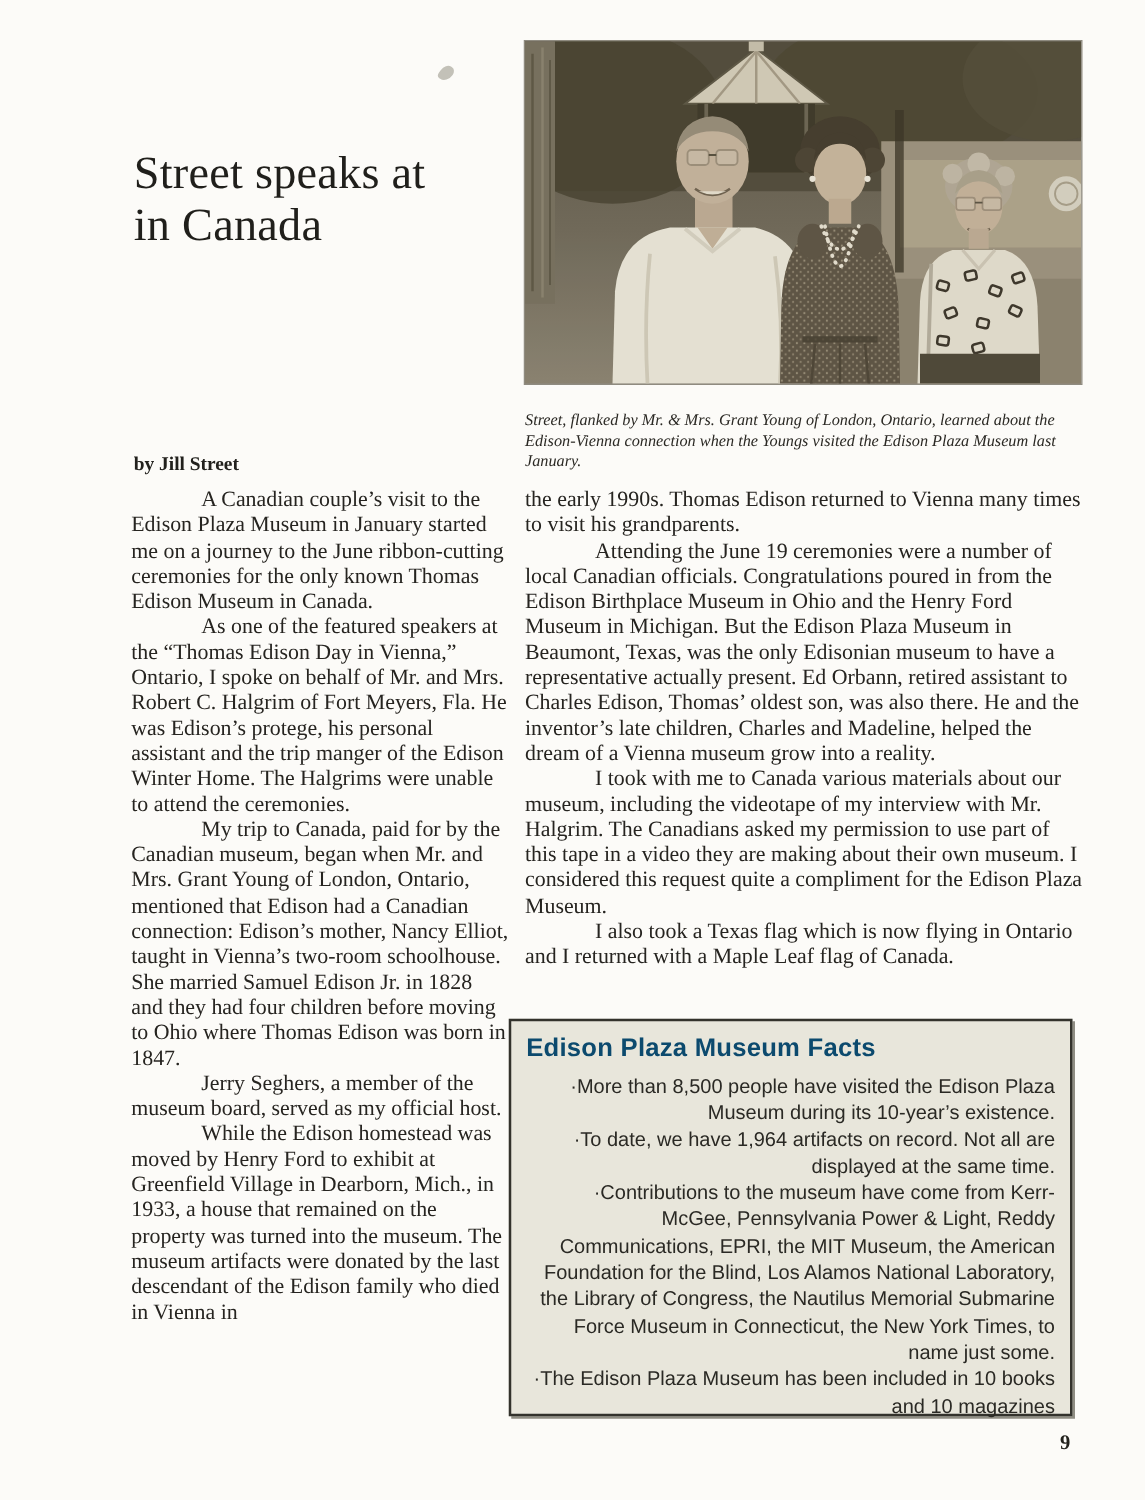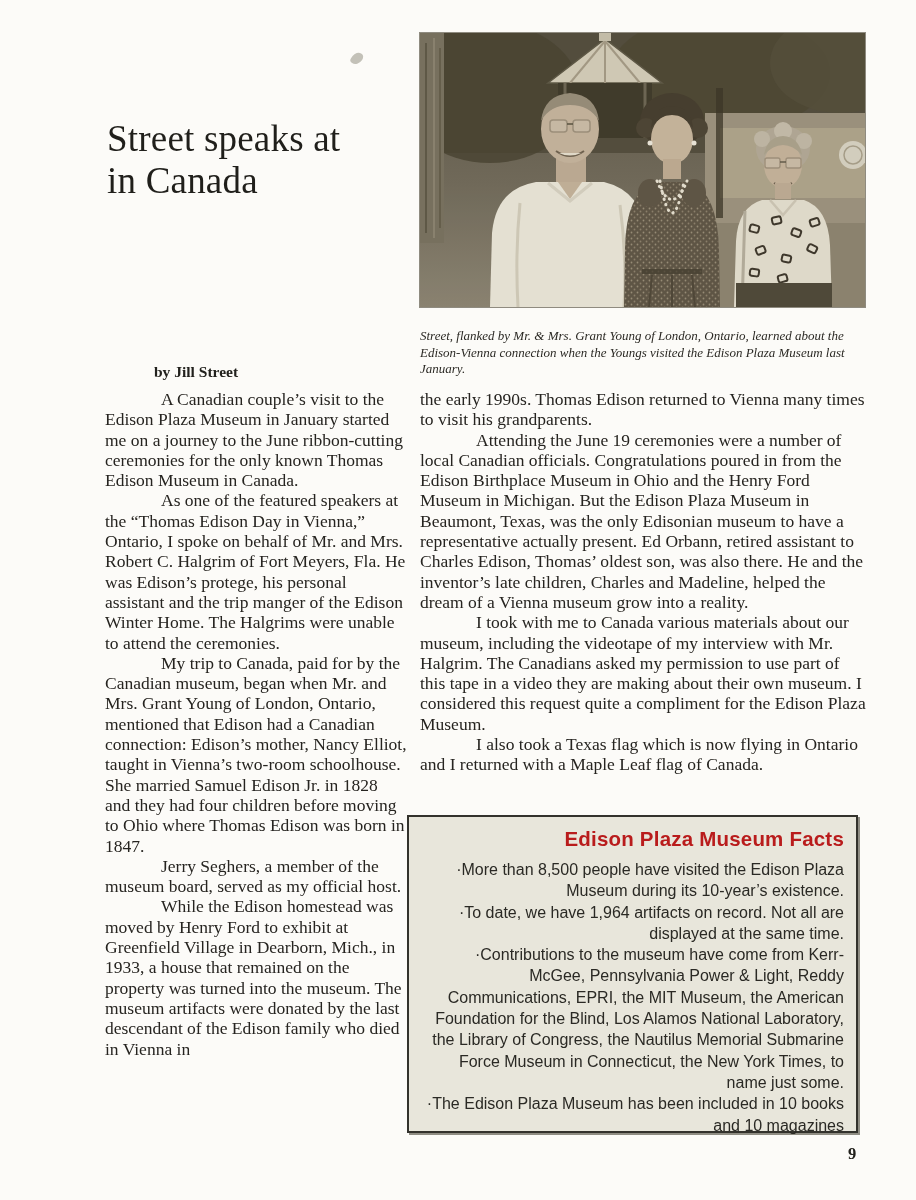--- a/index.html
+++ b/index.html
@@ -47,42 +47,41 @@
     font-size: 13px;
     line-height: 16.5px;
     color: #2b2924;
   }
   .byline {
     position: absolute;
     left: 107px; top: 363px;
     font-weight: bold;
     font-size: 15.5px;
     color: #22211d;
-    margin-left: 47px;
   }
   .col { position: absolute; font-size: 17.5px; line-height: 20.3px; color: #262420; font-family: Liberation Serif, serif; }
   .col-left  { left: 105px; top: 389px; width: 302px; }
   .col-right { left: 420px; top: 389px; width: 446px; }
   .col p { text-indent: 0; }
   .col p.indent { text-indent: 56px; }
   .facts-box {
     position: absolute;
     left: 407px; top: 815px;
     width: 451px; height: 318px;
     background: #e8e6db;
     border: 2px solid #33322c;
     box-shadow: 2px 2px 0 #8f8d83;
     padding: 10px 12px 8px 12px;
     font-family: "Liberation Sans", sans-serif;
   }
   .facts-title {
-    text-align: right;
+    text-align: left;
     font-weight: bold;
     font-size: 20.5px;
-    color: #b91c1c;
+    color: #0c4a6e;
     margin-bottom: 8px;
     letter-spacing: 0.2px;
   }
   .fact {
     font-size: 16px;
     line-height: 21.3px;
     color: #2a2924;
     text-align: right;
   }
   .page-number {

